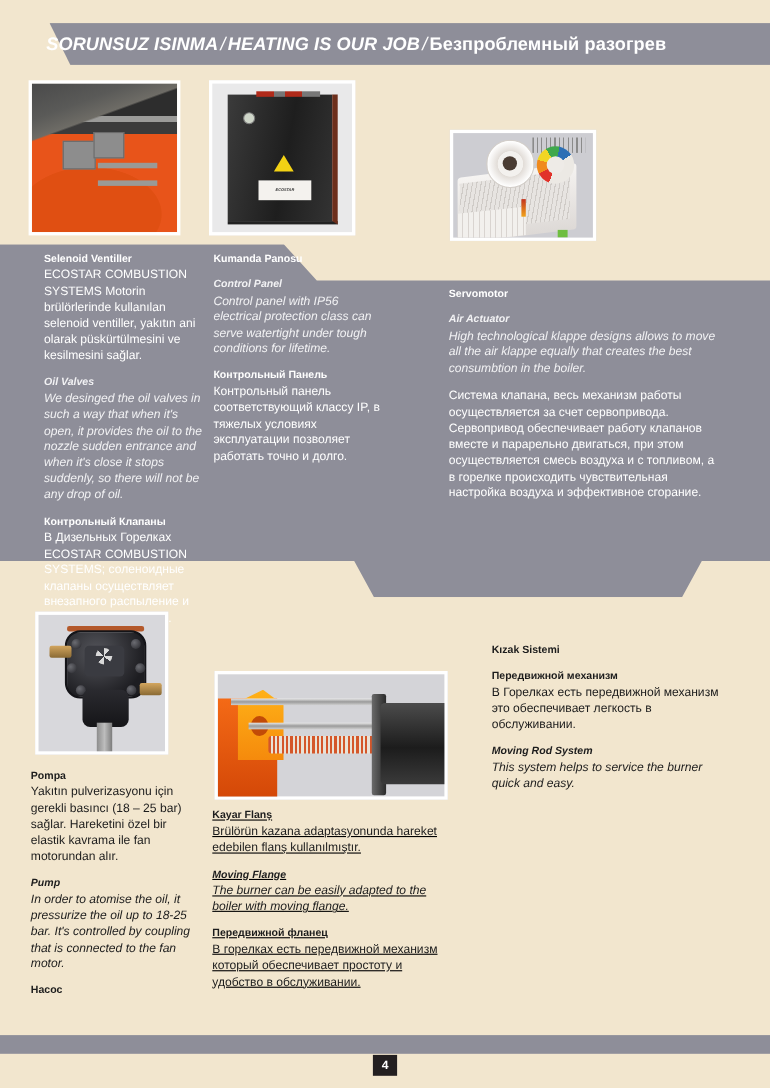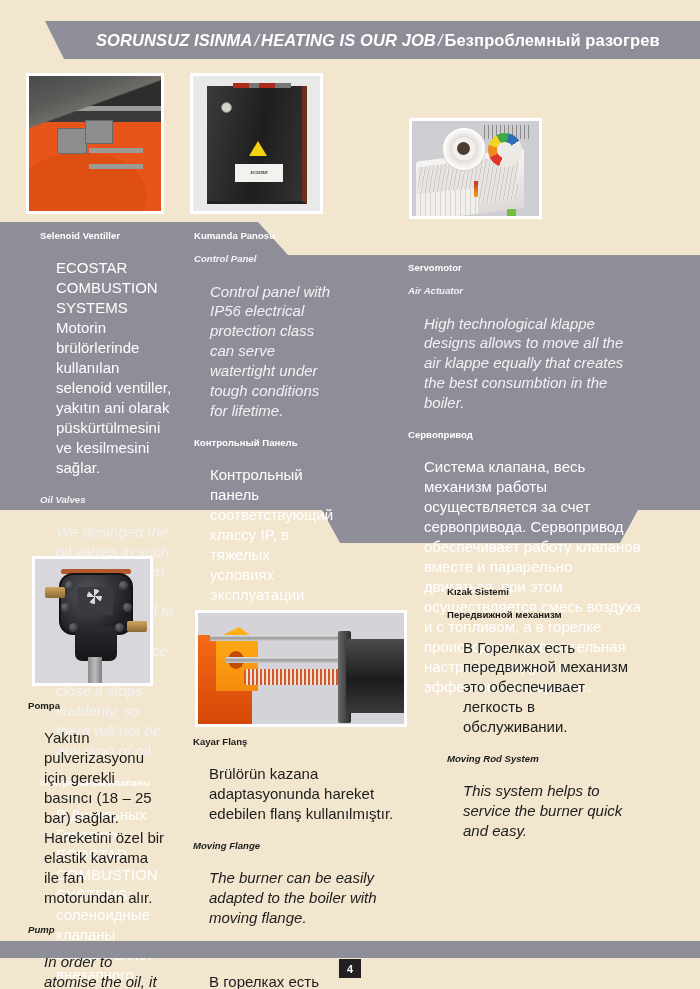--- a/index.html
+++ b/index.html
@@ -14,21 +14,21 @@
 
   
   .header-band {
     position:absolute; left:0; top:21px; width:700px; height:38px;
     background:#8e8e99;
     clip-path: polygon(45px 0, 700px 0, 700px 38px, 64px 38px);
   }
   .header-title {
     position:absolute; left:0; top:21px; width:700px; height:38px;
     display:flex; align-items:center;
-    padding-left:96px;
+    padding-left:42px;
     color:#ffffff;
     font-size:16.5px;
     font-style:italic;
     letter-spacing:.1px;
     white-space:nowrap;
   }
   .header-title b { font-weight:bold; }
   .header-title .sep { font-weight:normal; font-style:italic; padding:0 2px; }
   .header-title .ru { font-style:normal; font-weight:bold; }
 
@@ -145,36 +145,36 @@
   .page-num {
     position:absolute; left:339px; top:959px; width:22px; height:19px;
     background:#231f20; color:#ffffff;
     display:flex; align-items:center; justify-content:center;
     font-size:11px; font-weight:bold;
   }
 
   
   .tb { position:absolute; }
   .tb h4 { margin:0 0 1px 0; font-size:9.6px; font-weight:bold; line-height:1.28; }
-  .tb p  { margin:16px; font-size:15px; line-height:1.33; }
+  .tb p  { margin:0; font-size:11px; line-height:1.33; }
   .tb .grp { margin-bottom:11px; }
   .tb .grp:last-child { margin-bottom:0; }
   .tb.on-gray h4, .tb.on-gray p { color:#ffffff; }
   .tb.on-gray .it h4, .tb.on-gray .it p { color:#f2f2f4; }
   .tb.on-cream h4, .tb.on-cream p { color:#1c1c1c; }
   .it h4, .it p { font-style:italic; }
 
   
   #txt-solenoid { left:40px;  top:230px; width:152px; }
   #txt-control  { left:194px; top:230px; width:160px; }
   #txt-servo    { left:408px; top:262px; width:250px; }
 
   
   #txt-pump     { left:28px;  top:700px; width:155px; }
-  #txt-flange   { left:193px; top:736px; width:218px; }
+  #txt-flange   { left:193px; top:736px; width:218px;text-decoration:underline; }
   #txt-rod      { left:447px; top:586px; width:210px; }
 </style>
 </head>
 <body>
 
 <div class="header-band"></div>
 <div class="header-title">
   <b>SORUNSUZ ISINMA</b>
   <span class="sep">/</span>
   <b>HEATING IS OUR JOB</b>
@@ -242,21 +242,20 @@
 
 <div class="tb on-gray" id="txt-servo">
   <div class="grp">
     <h4>Servomotor</h4>
   </div>
   <div class="grp it">
     <h4>Air Actuator</h4>
     <p>High technological klappe designs allows to move all the air klappe equally that creates the best consumbtion in the boiler.</p>
   </div>
   <div class="grp">
-    <h4>Сервопривод</h4>
     <p>Система клапана, весь механизм работы осуществляется  за счет сервопривода. Сервопривод обеспечивает работу клапанов вместе и парарельно двигаться, при этом осуществляется смесь воздуха и с топливом, а в горелке происходить чувствительная настройка воздуха и эффективное сгорание.</p>
   </div>
 </div>
 
 <div class="photo" id="photo-pump">
   <div class="topstrip"></div>
   <div class="body"></div>
   <div class="logo"></div>
   <div class="bolt" style="left:30px;top:22px;"></div>
   <div class="bolt" style="left:84px;top:22px;"></div>

